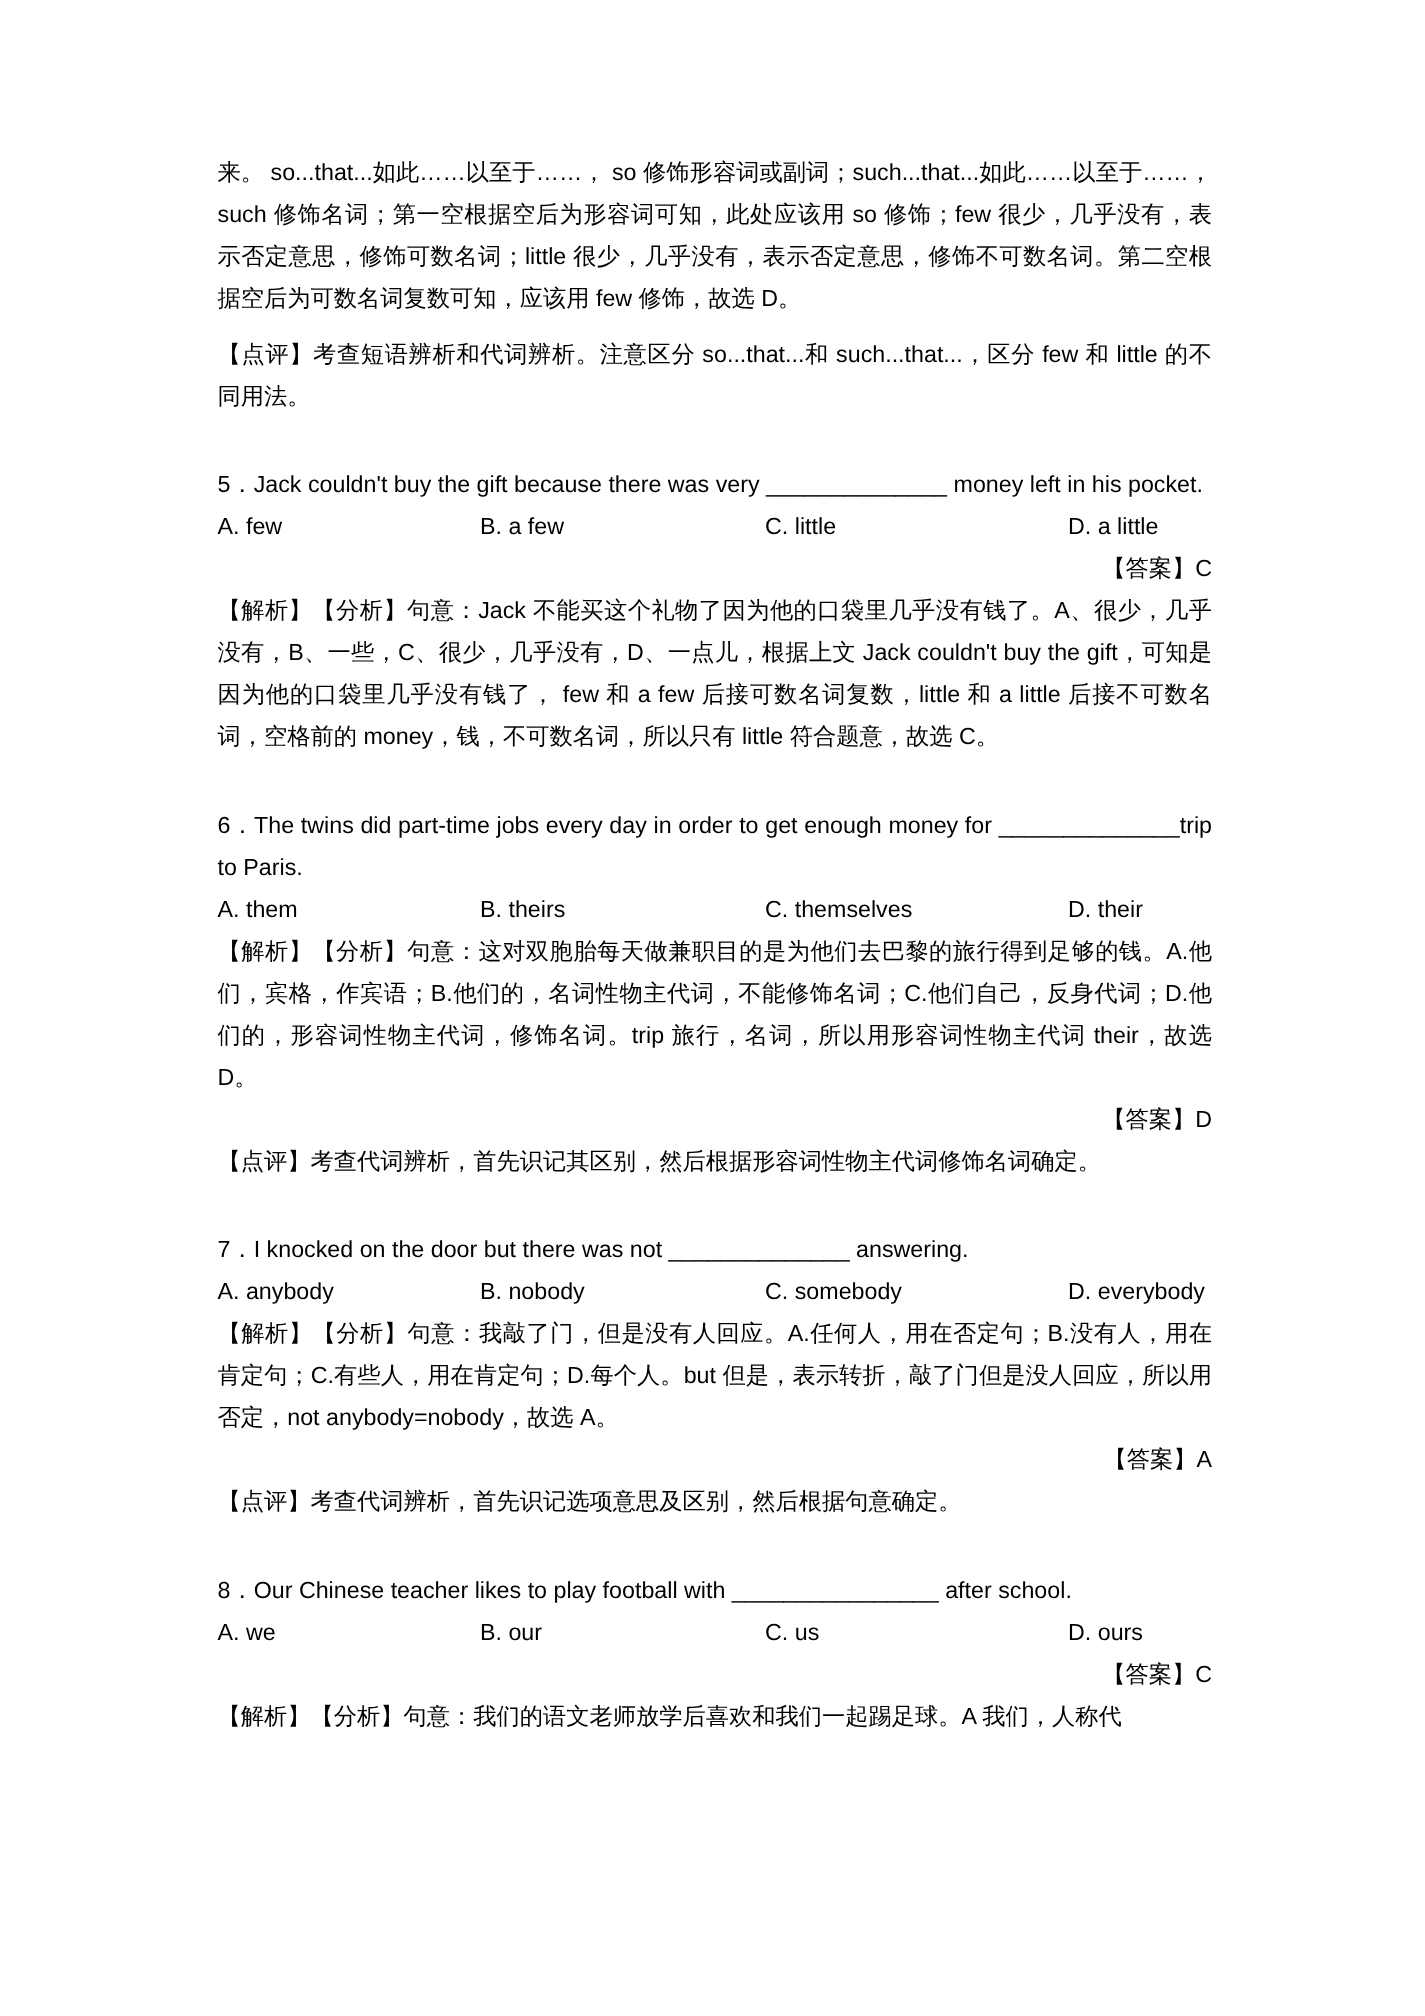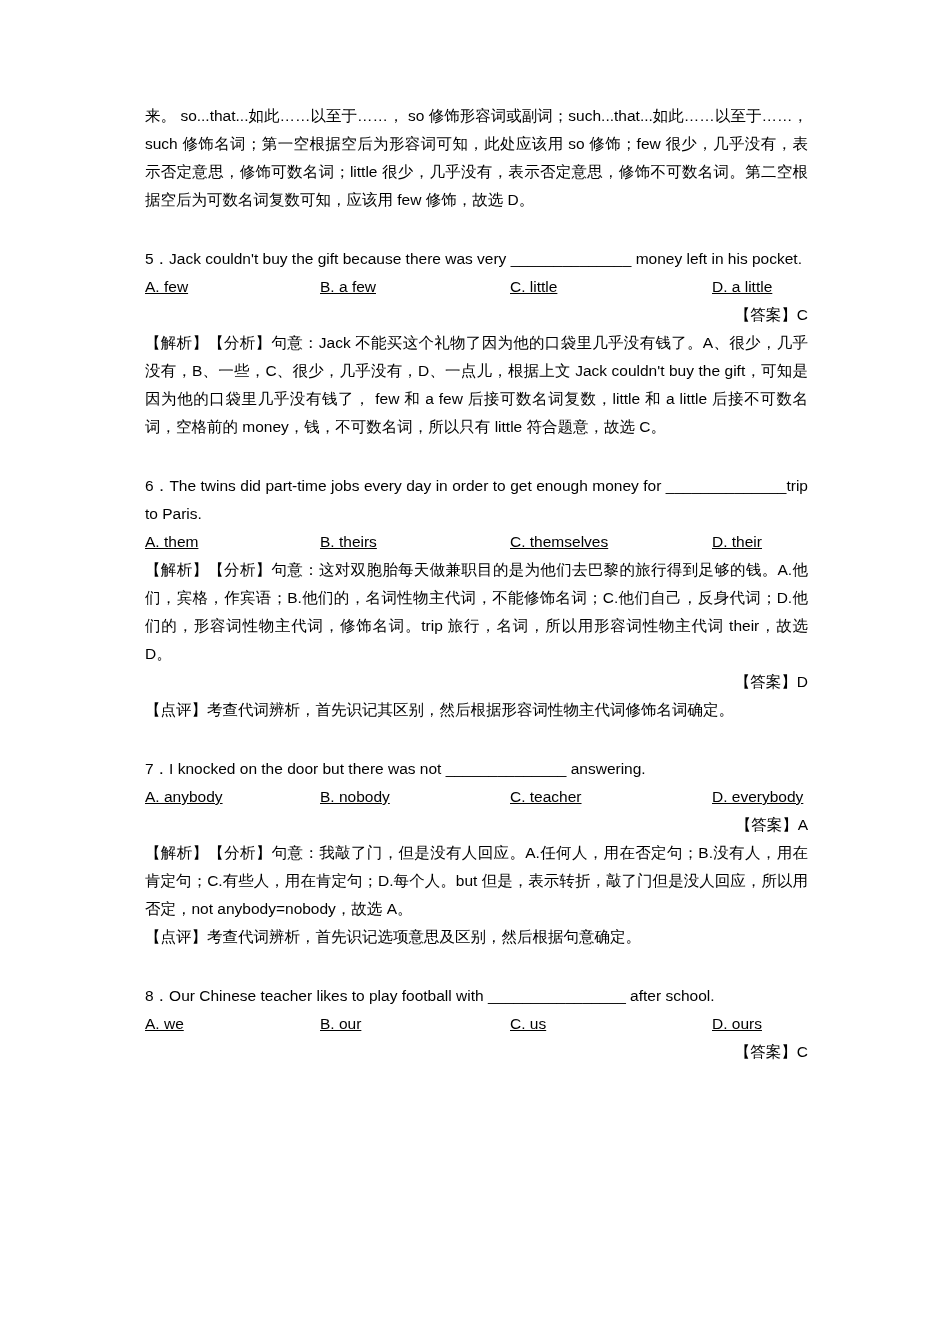--- a/index.html
+++ b/index.html
@@ -21,30 +21,30 @@
     line-height: 28px;
   }
   .para { text-align: justify; }
   .para.left { text-align: right; }
   .intro-comment { margin-top: 9px; }
   .question { margin-top: 31px; }
   .options {
     display: grid;
     grid-template-columns: 175px 190px 202px 1fr;
     line-height: 28px;
-    text-decoration: underline;
   }
   .opt { white-space: nowrap; }
 </style>
 </head>
 <body>
 
 <div class="page">
 
   <p class="para">来。 so...that...如此……以至于……， so 修饰形容词或副词；such...that...如此……以至于……，such 修饰名词；第一空根据空后为形容词可知，此处应该用 so 修饰；few 很少，几乎没有，表示否定意思，修饰可数名词；little 很少，几乎没有，表示否定意思，修饰不可数名词。第二空根据空后为可数名词复数可知，应该用 few 修饰，故选 D。</p>
+  <p class="para intro-comment">【点评】考查短语辨析和代词辨析。注意区分 so...that...和 such...that...，区分 few 和 little 的不同用法。</p>
 
   <section class="question">
     <p class="para">5．Jack couldn't buy the gift because there was very ______________ money left in his pocket.</p>
     <div class="options">
       <span class="opt">A. few</span>
       <span class="opt">B. a few</span>
       <span class="opt">C. little</span>
       <span class="opt">D. a little</span>
     </div>
     <p class="para left">【答案】C</p>
@@ -62,32 +62,33 @@
     <p class="para">【解析】【分析】句意：这对双胞胎每天做兼职目的是为他们去巴黎的旅行得到足够的钱。A.他们，宾格，作宾语；B.他们的，名词性物主代词，不能修饰名词；C.他们自己，反身代词；D.他们的，形容词性物主代词，修饰名词。trip 旅行，名词，所以用形容词性物主代词 their，故选 D。</p>
     <p class="para left">【答案】D</p>
     <p class="para">【点评】考查代词辨析，首先识记其区别，然后根据形容词性物主代词修饰名词确定。</p>
   </section>
 
   <section class="question">
     <p class="para">7．I knocked on the door but there was not ______________ answering.</p>
     <div class="options">
       <span class="opt">A. anybody</span>
       <span class="opt">B. nobody</span>
-      <span class="opt">C. teacher</span>
+      <span class="opt">C. somebody</span>
       <span class="opt">D. everybody</span>
     </div>
+    <p class="para">【解析】【分析】句意：我敲了门，但是没有人回应。A.任何人，用在否定句；B.没有人，用在肯定句；C.有些人，用在肯定句；D.每个人。but 但是，表示转折，敲了门但是没人回应，所以用否定，not anybody=nobody，故选 A。</p>
     <p class="para left">【答案】A</p>
-    <p class="para">【解析】【分析】句意：我敲了门，但是没有人回应。A.任何人，用在否定句；B.没有人，用在肯定句；C.有些人，用在肯定句；D.每个人。but 但是，表示转折，敲了门但是没人回应，所以用否定，not anybody=nobody，故选 A。</p>
     <p class="para">【点评】考查代词辨析，首先识记选项意思及区别，然后根据句意确定。</p>
   </section>
 
   <section class="question">
     <p class="para">8．Our Chinese teacher likes to play football with ________________ after school.</p>
     <div class="options">
       <span class="opt">A. we</span>
       <span class="opt">B. our</span>
       <span class="opt">C. us</span>
       <span class="opt">D. ours</span>
     </div>
     <p class="para left">【答案】C</p>
+    <p class="para">【解析】【分析】句意：我们的语文老师放学后喜欢和我们一起踢足球。A 我们，人称代</p>
   </section>
 
 </div>
 
 </body></html>

